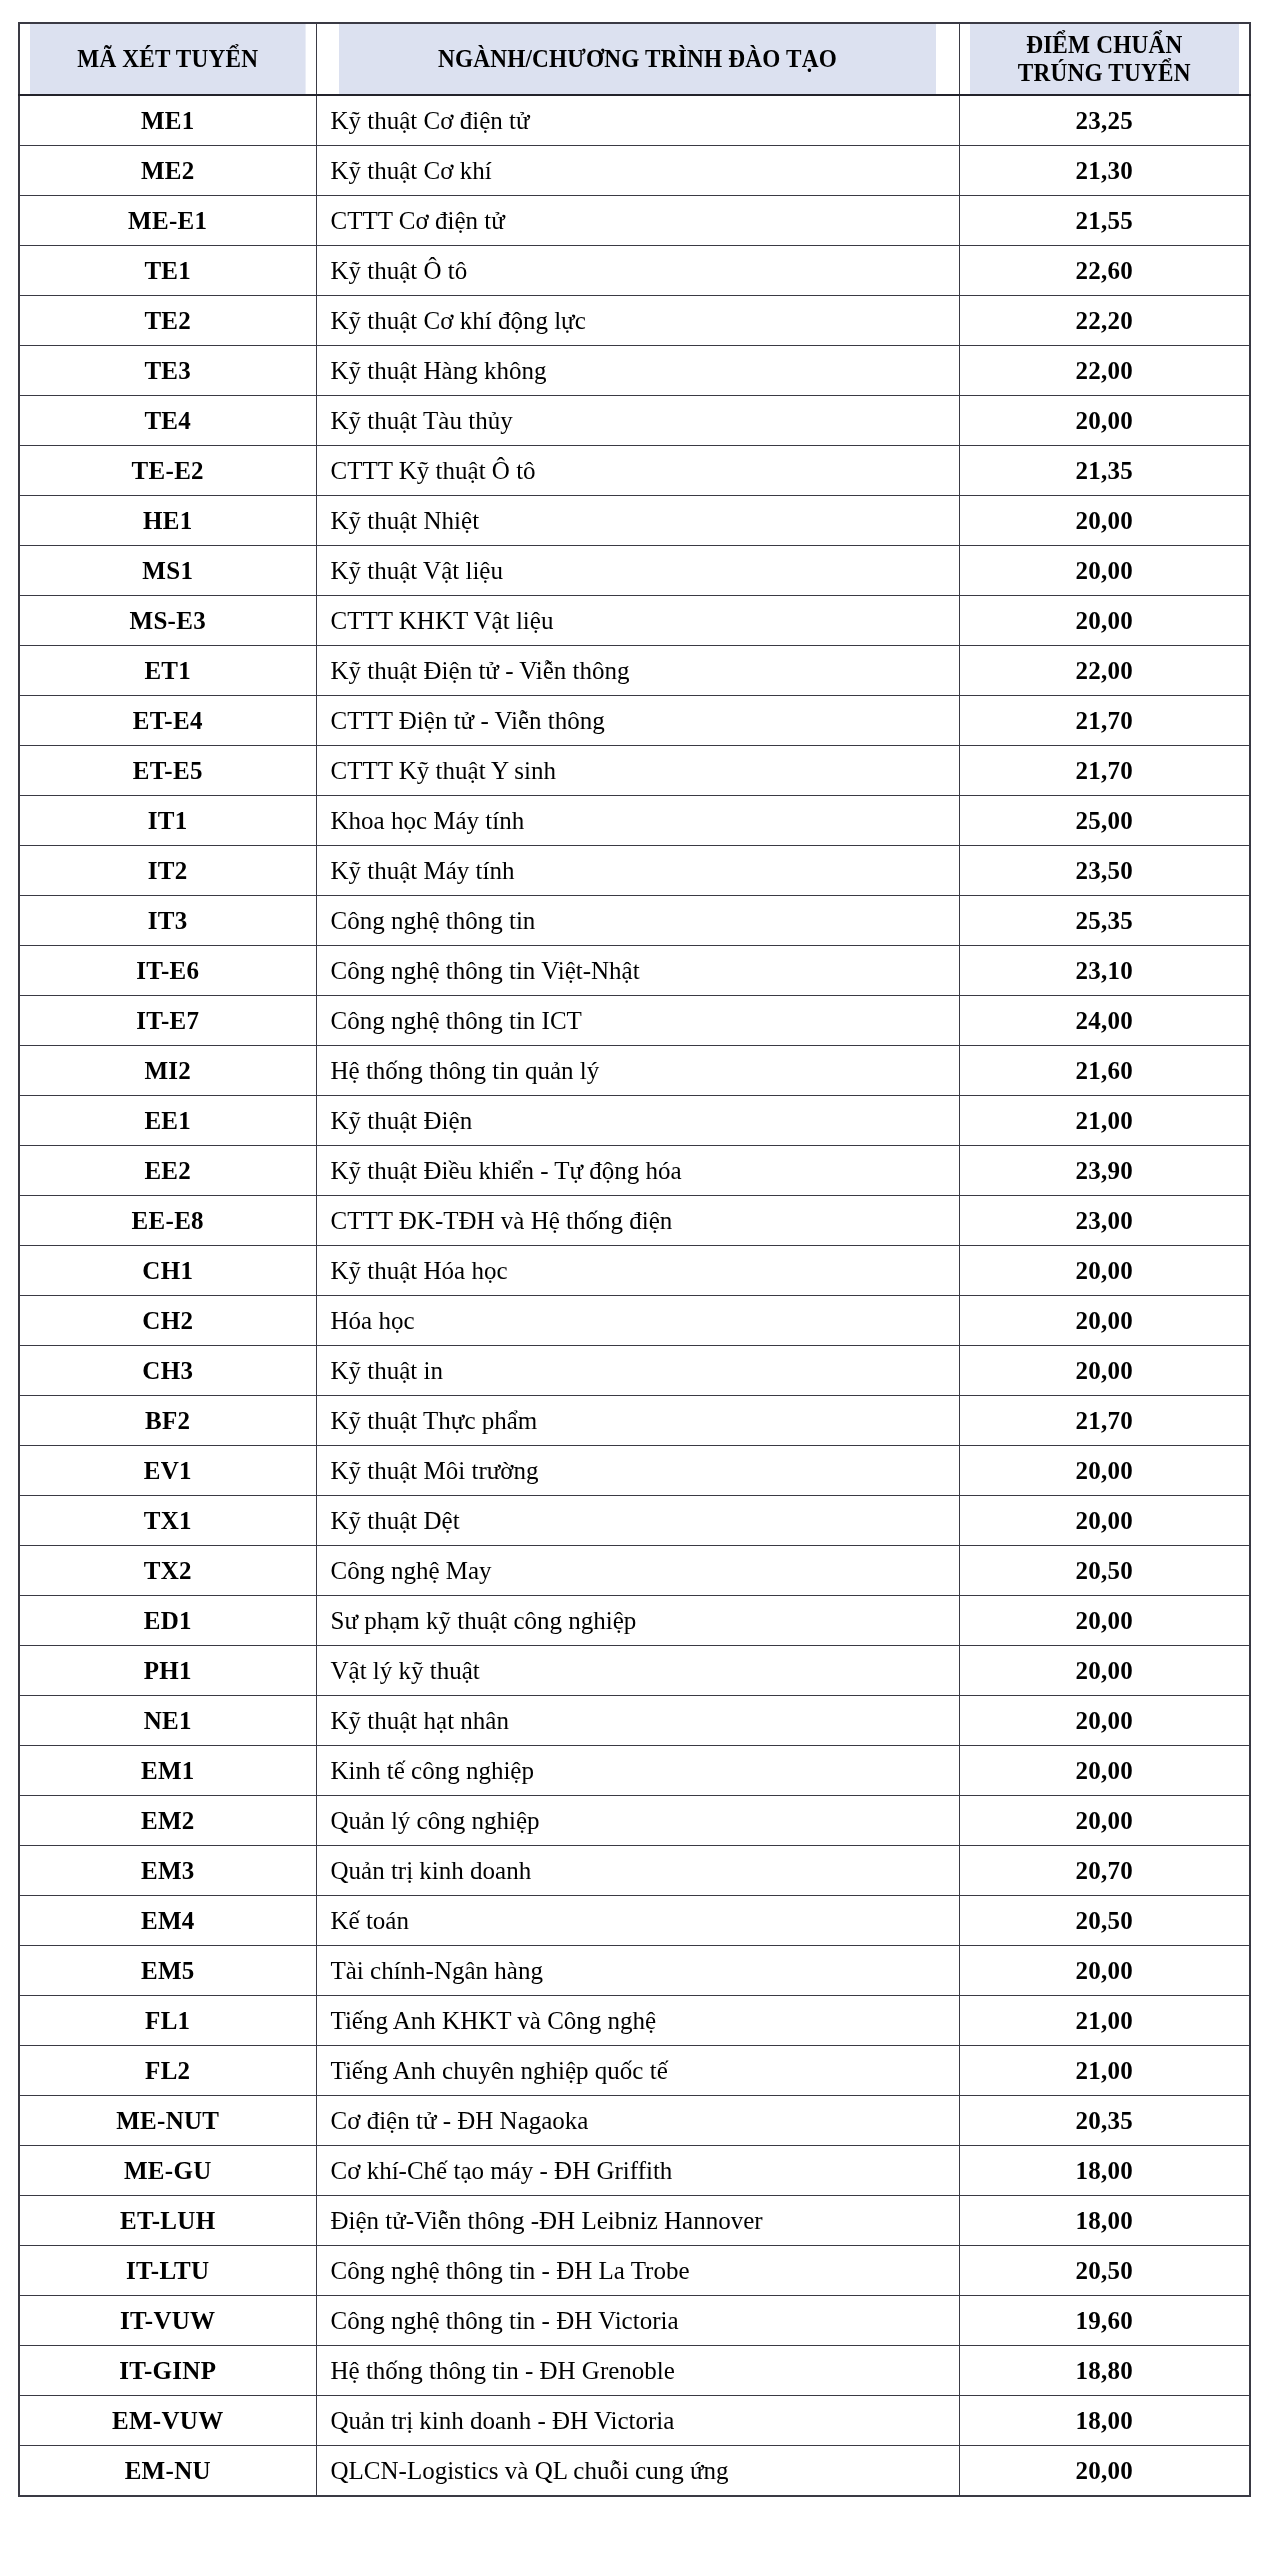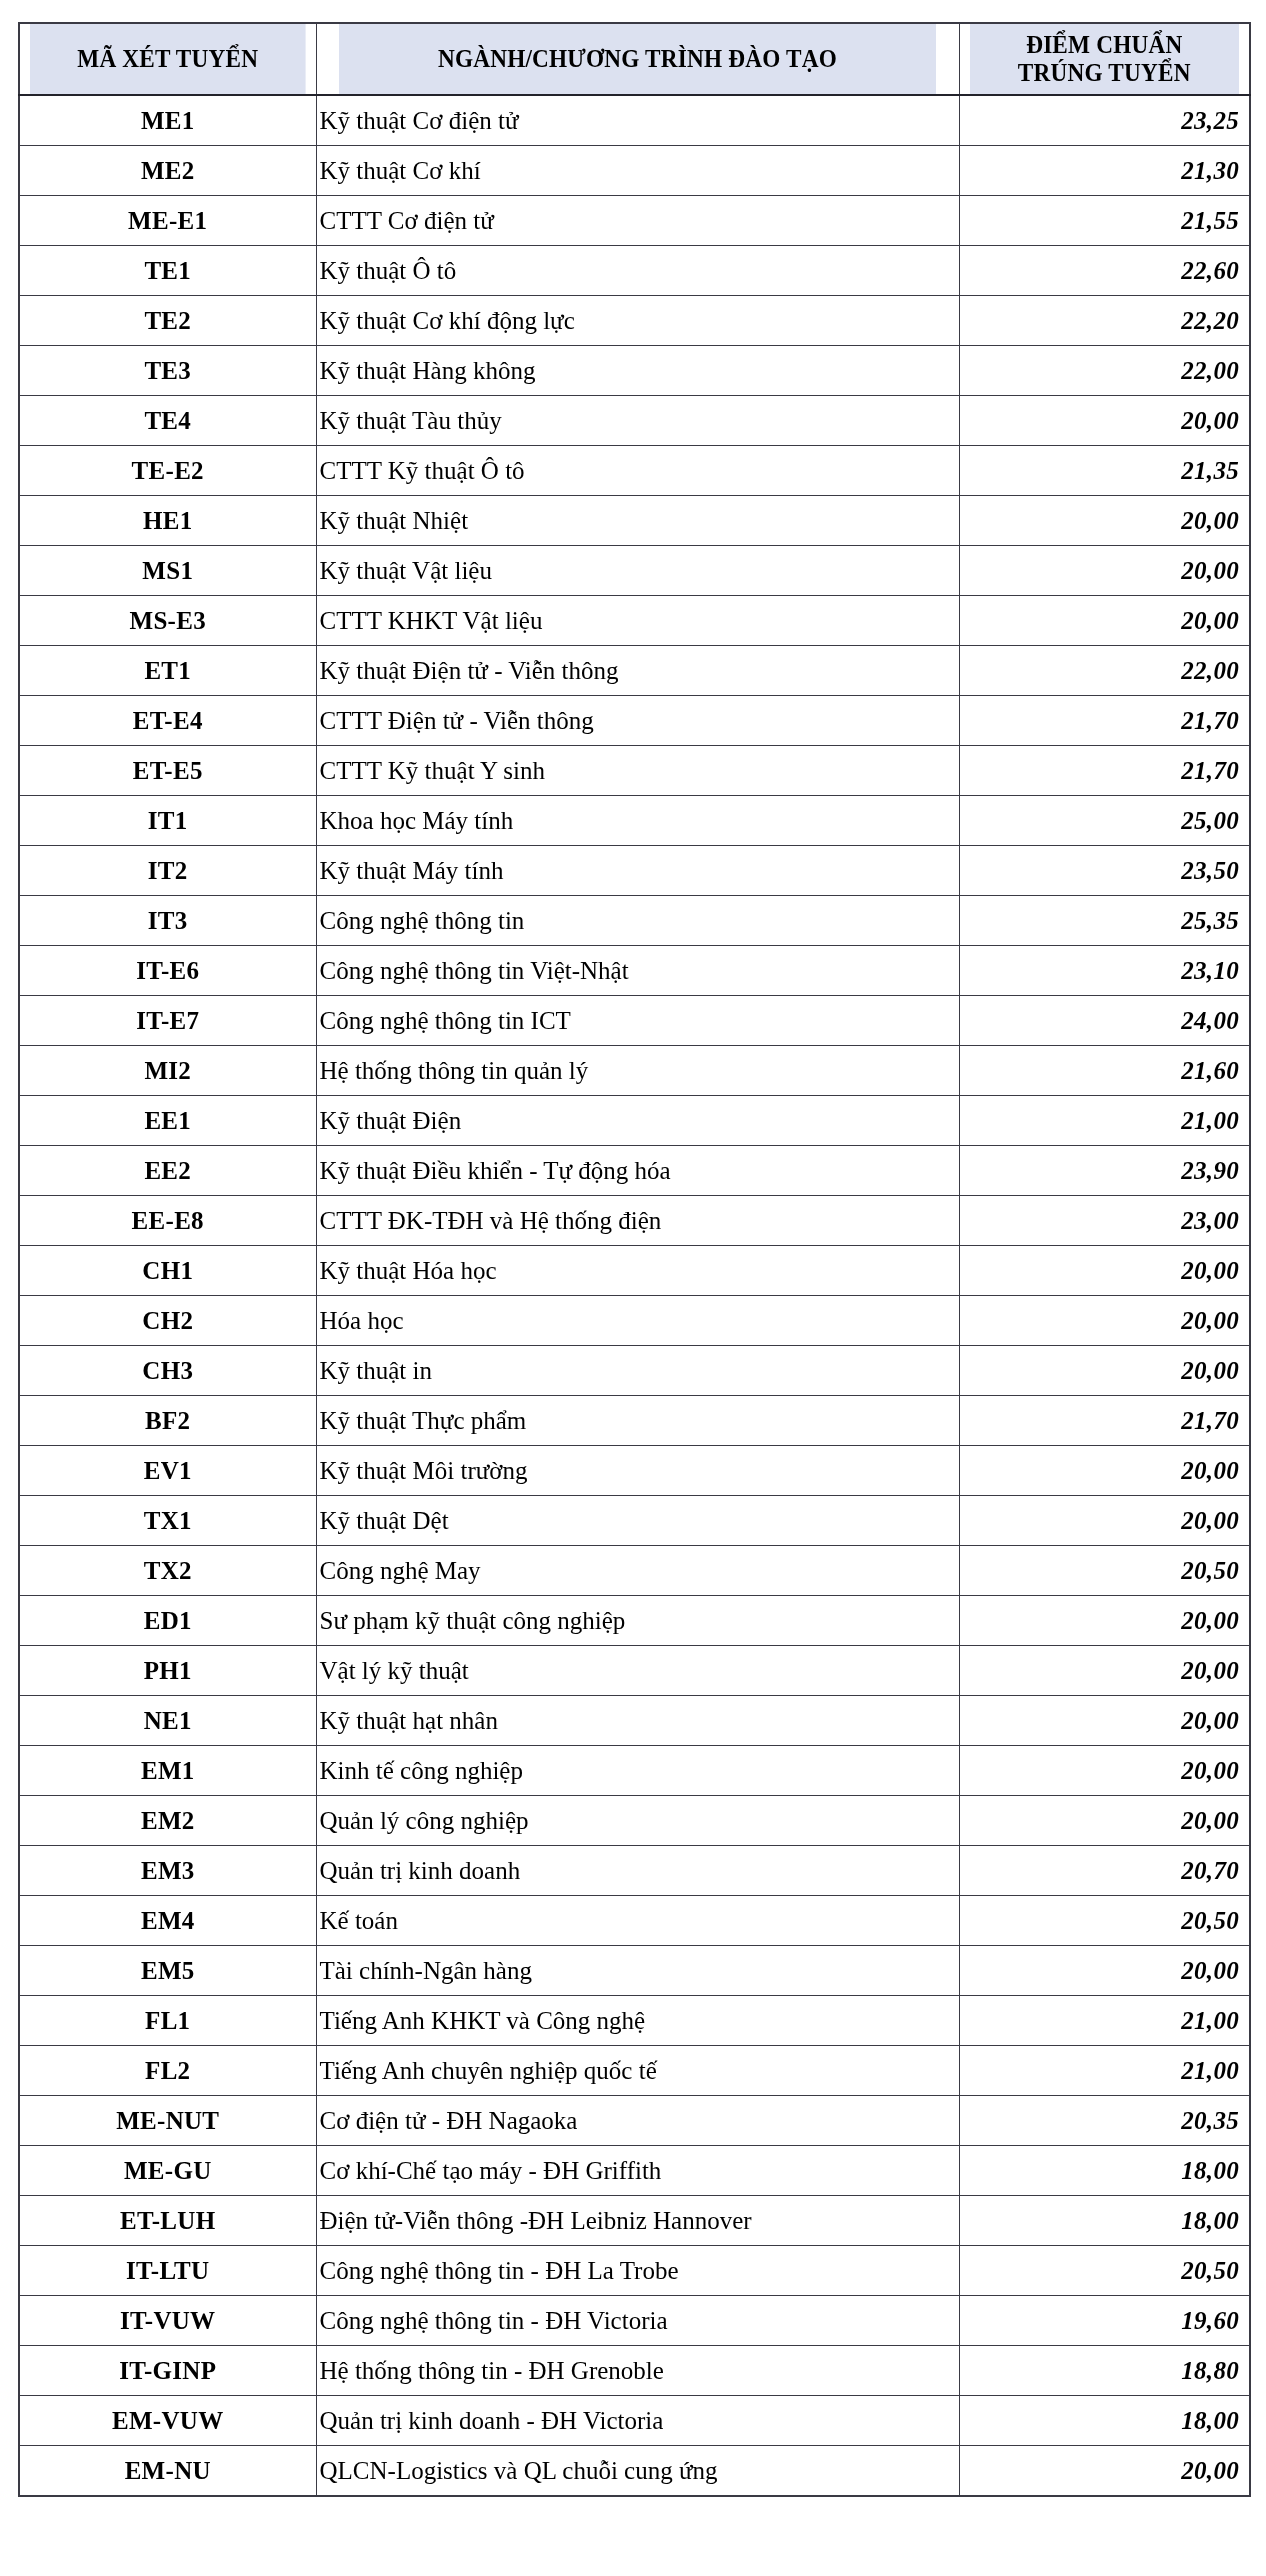--- a/index.html
+++ b/index.html
@@ -70,28 +70,27 @@
   tbody td.code {
     text-align: center;
     font-weight: bold;
     letter-spacing: 0.3px;
     margin-left: 32px;
   }
 
   tbody td.major {
     text-align: left;
     font-weight: normal;
-    padding-left: 3px;
+    padding-left: 14px;
   }
 
   tbody td.score {
-    text-align: right;
+    text-align: center;
     font-weight: bold;
     letter-spacing: 0.3px;
-    font-style: italic;
   }
 </style>
 </head>
 <body style="background: rgb(255, 255, 255);">
 
 <div id="page">
   <table class="score-table">
     <colgroup>
       <col class="col-code">
       <col class="col-major">

